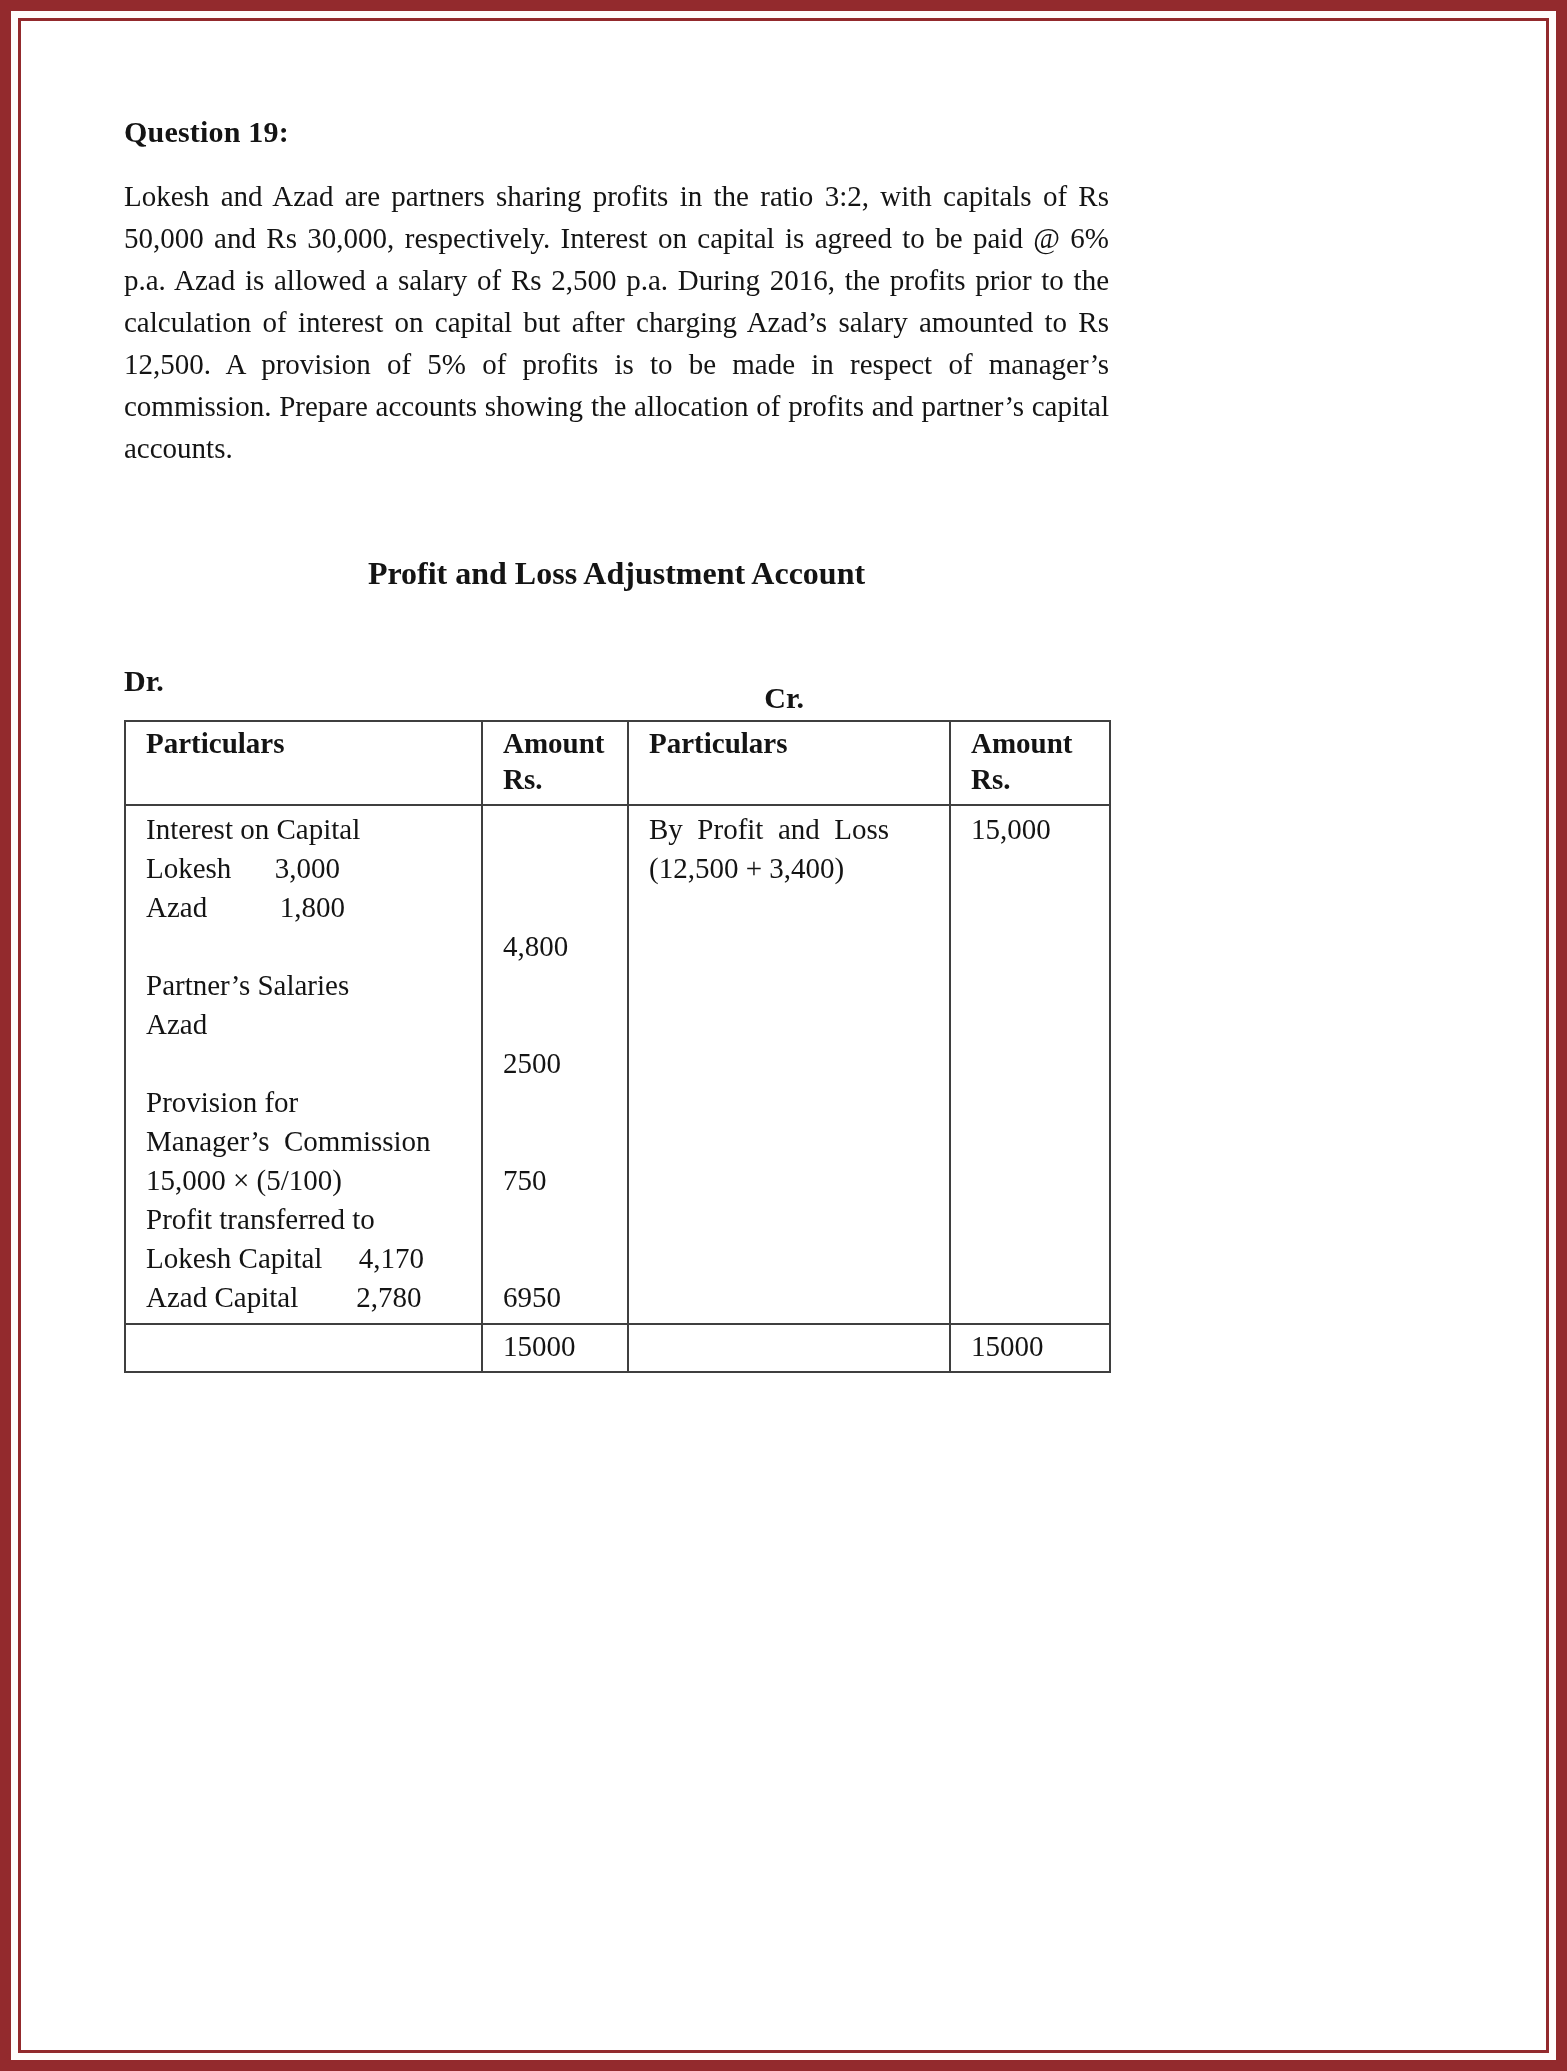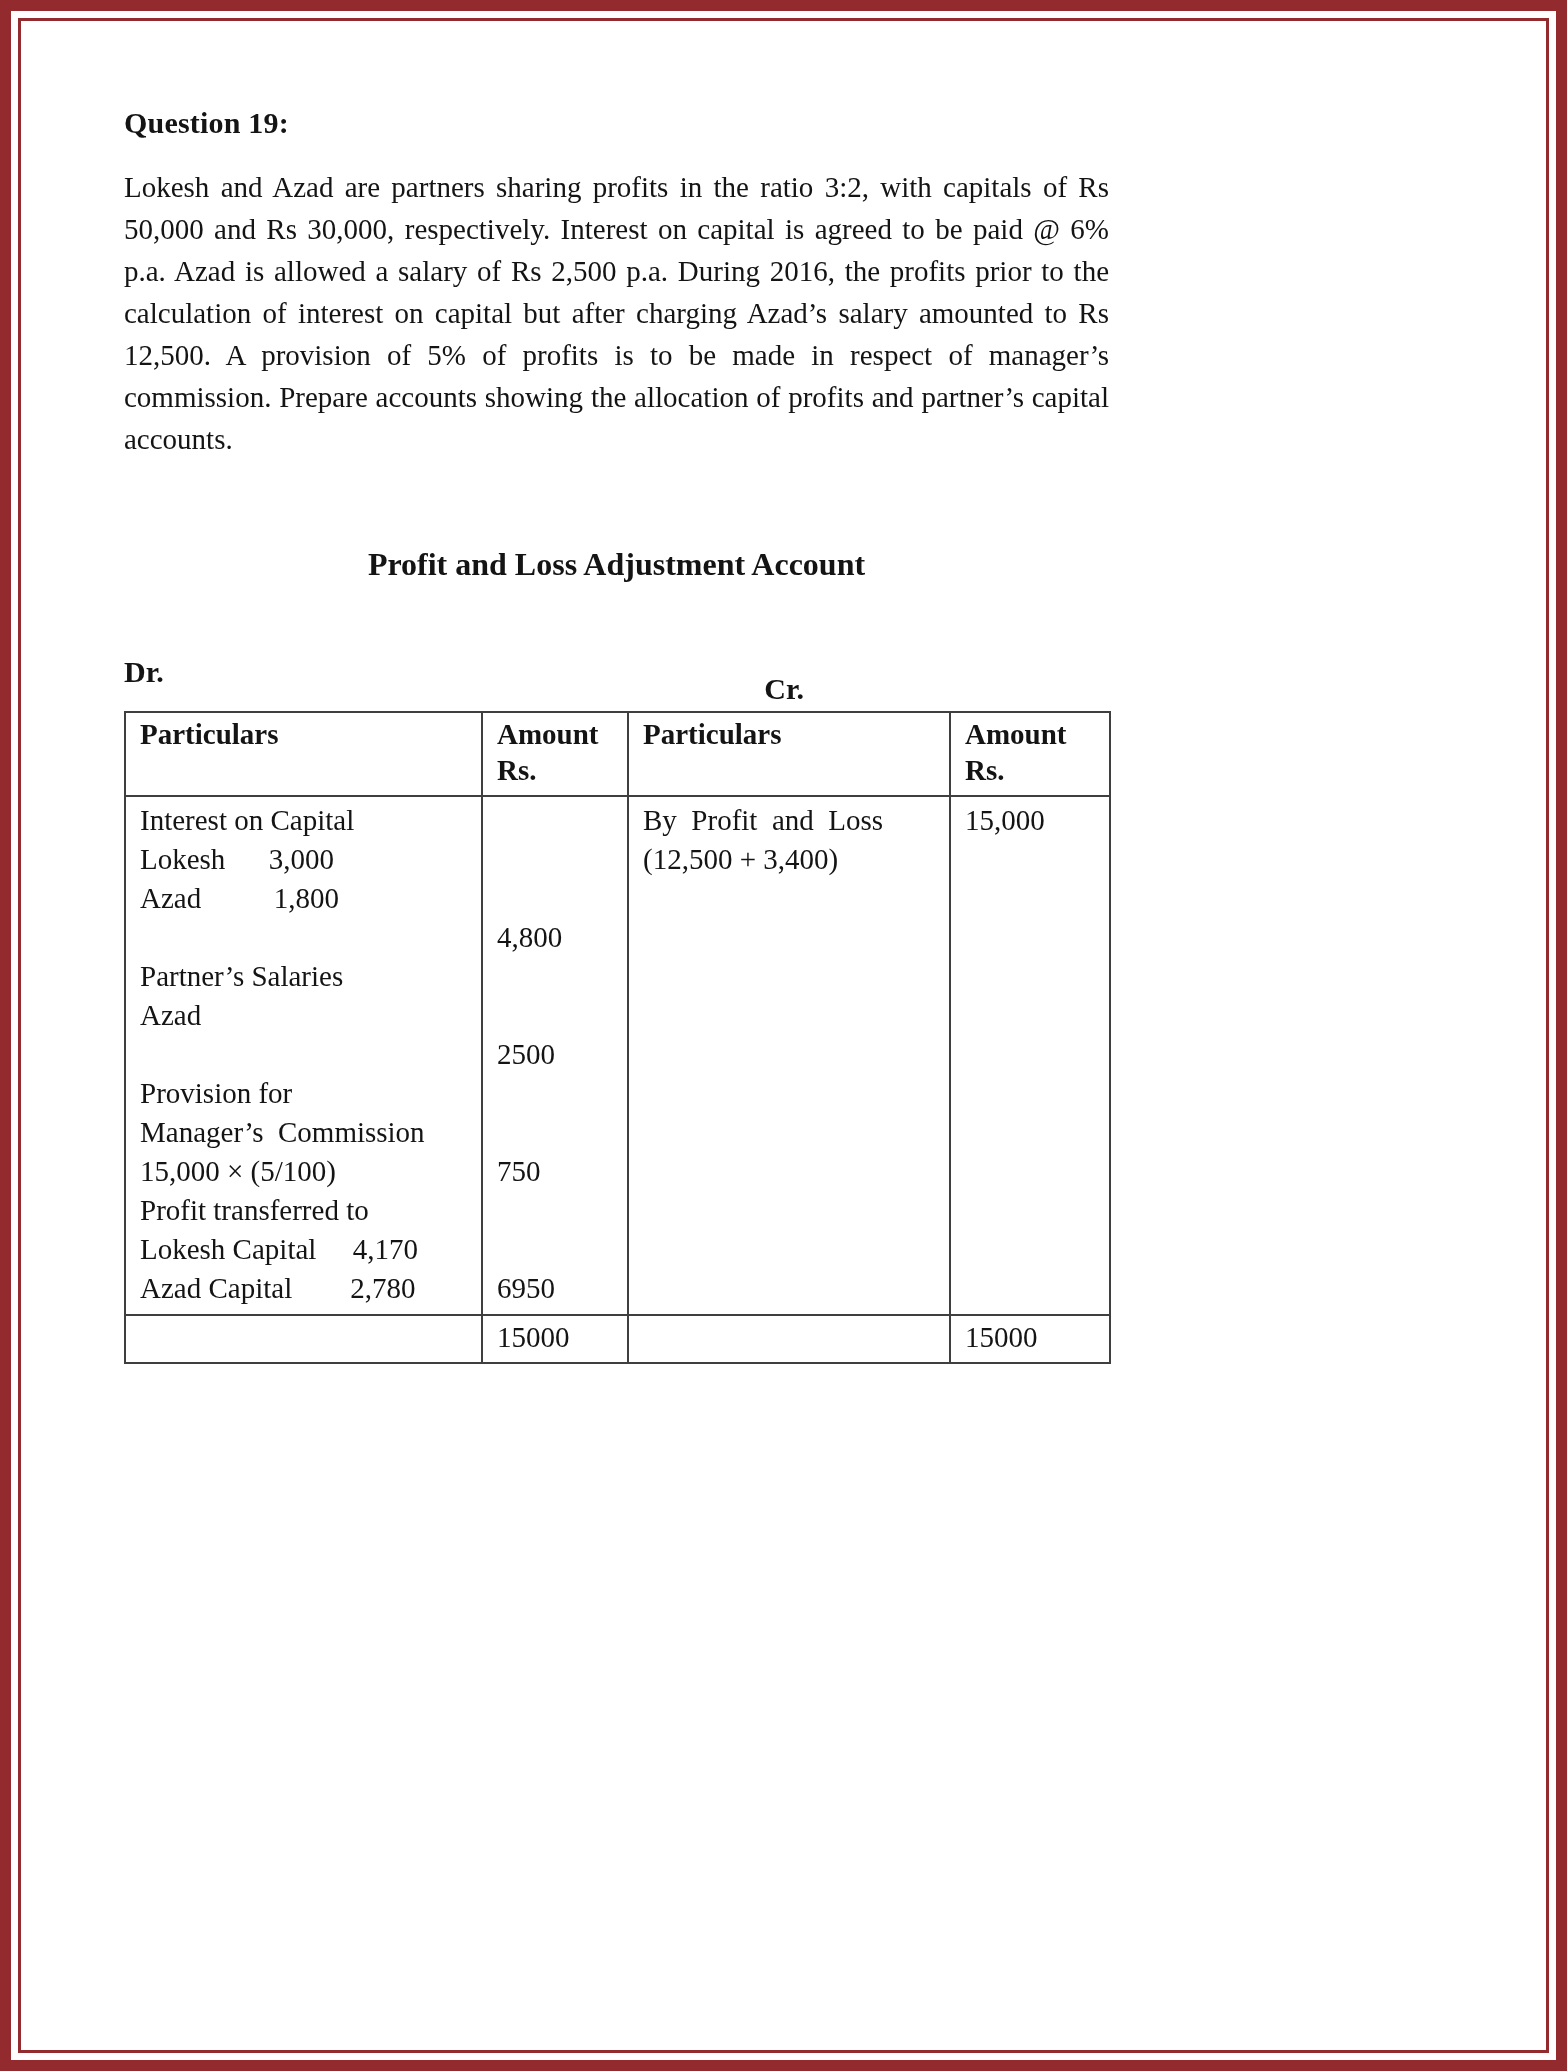--- a/index.html
+++ b/index.html
@@ -19,20 +19,21 @@
     height: 100%;
     border: 3px solid var(--border-color);
     padding: 85px 0 0 103px;
     background: #ffffff;
   }
   .content { width: 985px; }
   .label-heading {
     font-size: 30px;
     font-weight: bold;
     letter-spacing: 0.2px;
+    margin-top: 9px;
   }
   .question-label { margin-bottom: 26px; }
   .question-text {
     font-size: 29px;
     line-height: 1.45;
     text-align: justify;
     margin-bottom: 12px;
   }
   .answer-label { margin-bottom: 0; }
   .account-title {
@@ -52,21 +53,21 @@
   .drcr .cr { position: absolute; left: 65%; top: 17px; }
   table.account {
     width: 985px;
     border-collapse: collapse;
     table-layout: fixed;
     font-size: 29px;
   }
   table.account th, table.account td {
     border: 2px solid var(--rule);
     vertical-align: top;
-    padding: 4px 10px 6px 14px;
+    padding: 4px 10px 6px 20px;
     text-align: left;
     font-weight: normal;
   }
   table.account th {
     font-weight: bold;
     line-height: 1.24;
   }
   .pre { white-space: pre-wrap; line-height: 1.345; }
   .total-row td { height: 48px; line-height: 1.2; }
 </style>

